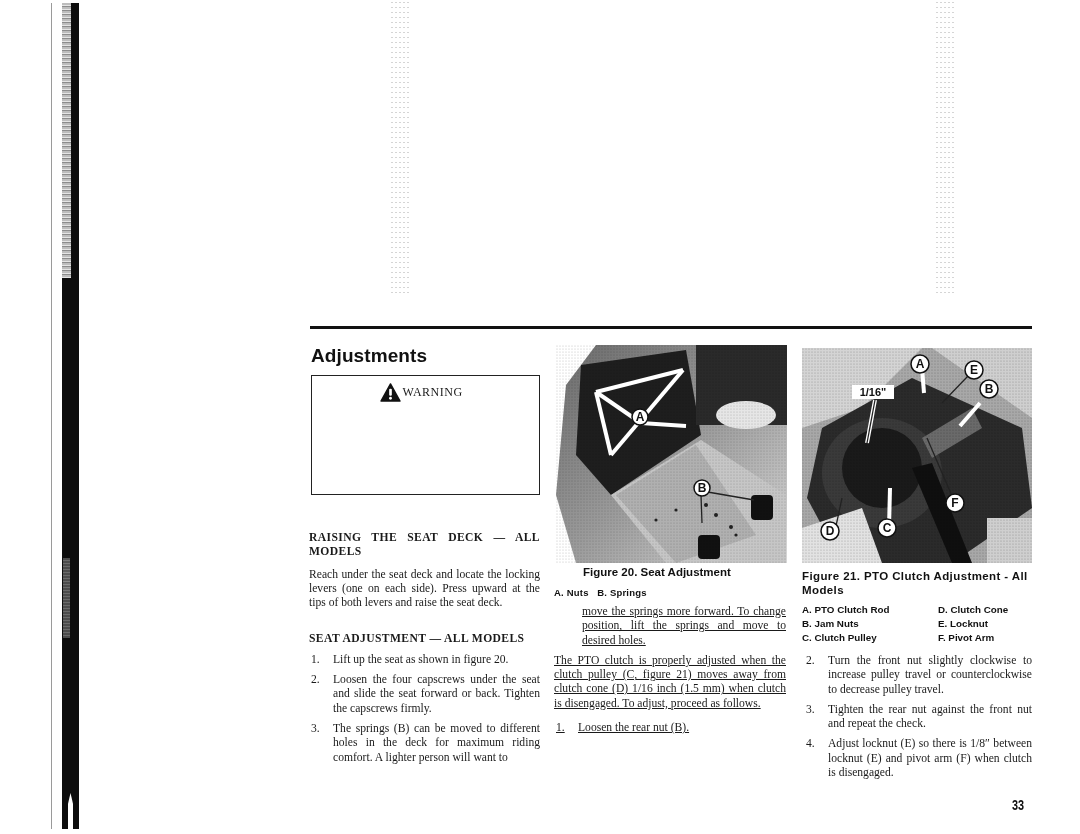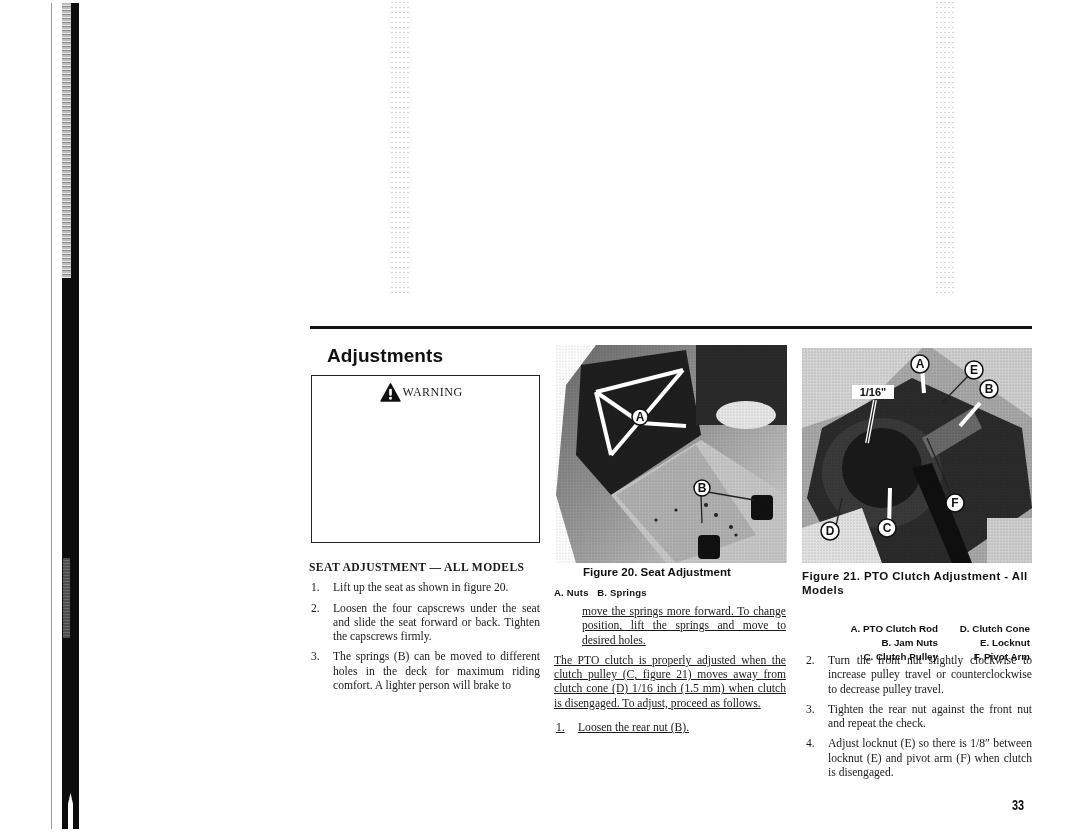--- a/index.html
+++ b/index.html
@@ -19,23 +19,23 @@
     
     .noise { position: absolute; top: 0; width: 20px; height: 295px; opacity: 0.35;
       background-image: radial-gradient(#888 0.6px, transparent 0.7px);
       background-size: 4px 5px; }
     .noise.n1 { left: 390px; }
     .noise.n2 { left: 935px; }
 
     .rule { position: absolute; left: 310px; top: 326px; width: 722px; height: 3px; background: #111; }
 
     .title { position: absolute; left: 311px; top: 345px; font-family: "Liberation Sans", sans-serif;
-      font-weight: bold; font-size: 19px; color: #111; letter-spacing: 0.1px; margin-left: 16px; }
-
-    .warning-box { position: absolute; left: 311px; top: 375px; width: 229px; height: 168px;
+      font-weight: bold; font-size: 19px; color: #111; letter-spacing: 0.1px; }
+
+    .warning-box { position: absolute; left: 311px; top: 375px; width: 229px; height: 120px;
       border: 1px solid #222; padding: 7px 10px 0 14px; }
     .warning-head { display: flex; align-items: center; justify-content: center; gap: 1px; margin-bottom: 4px; margin-left: -12px; }
     .warning-head svg { width: 21px; height: 19px; }
     .warning-head span { font-size: 12px; letter-spacing: 0.5px; font-weight: normal; }
     .warning-text { font-size: 11.6px; font-weight: bold; line-height: 15.2px; text-align: justify; text-align-last: left; word-spacing: 1px; }
 
     .col { position: absolute; font-size: 11.6px; line-height: 14.3px; }
     .col1 { left: 309px; top: 531px; width: 231px; }
     .heading { font-weight: bold; font-size: 11.6px; letter-spacing: 0.4px; text-transform: none; line-height: 14.3px; text-align: justify; text-align-last: left; }
     .para { text-align: justify; text-align-last: left; }
@@ -48,23 +48,23 @@
 
     .photo { position: absolute; overflow: hidden; background: #555; }
     .photo1 { left: 556px; top: 345px; width: 231px; height: 218px; }
     .photo2 { left: 802px; top: 348px; width: 230px; height: 215px; }
 
     .caption { position: absolute; font-family: "Liberation Sans", sans-serif; font-weight: bold; color: #111; }
     .cap1-title { left: 583px; top: 566px; font-size: 11.5px; text-align: right; }
     .cap1-legend { left: 554px; top: 587px; font-size: 9.5px; letter-spacing: 0.2px; }
     .cap2-title { left: 802px; top: 570px; width: 230px; font-size: 11.5px; line-height: 13.5px; letter-spacing: 0.4px; }
 
-    .legend2 { position: absolute; left: 802px; top: 623px; width: 228px; display: grid;
+    .legend2 { position: absolute; left: 802px; top: 604px; width: 228px; display: grid;
       grid-template-columns: 136px 1fr; row-gap: 1px; font-family: "Liberation Sans", sans-serif;
-      font-weight: bold; font-size: 9.8px; line-height: 12.8px; color: #111; text-align: right; }
+      font-weight: bold; font-size: 9.8px; line-height: 12.8px; color: #111; }
 
     .col2 { left: 554px; top: 605px; width: 232px; text-decoration: underline; }
     .col2 .cont { padding-left: 28px; }
     .col2 .cont p { text-align: justify; text-align-last: left; }
     .col3 { left: 804px; top: 654px; width: 228px; }
 
     .page-num { position: absolute; left: 1012px; top: 797px; font-family: "Liberation Sans", sans-serif;
       font-weight: bold; font-size: 14px; transform: scaleX(0.78); transform-origin: left; color: #111; }
 
     .callout { fill: #fff; stroke: #111; stroke-width: 1.5; }
@@ -93,36 +93,38 @@
     <svg viewBox="0 0 22 20">
       <path d="M11 1 L21 19 L1 19 Z" fill="#111" stroke="#111" stroke-linejoin="round" stroke-width="1.5"></path>
       <rect x="9.6" y="6" width="2.8" height="7.5" rx="1.2" fill="#fff"></rect>
       <circle cx="11" cy="16" r="1.5" fill="#fff"></circle>
     </svg>
     <span>WARNING</span>
   </div>
 </div>
 
 <div class="col col1">
+  <h2 class="heading">RAISING THE SEAT DECK — ALL MODELS</h2>
   <div class="gap8"></div>
+  <p class="para">Reach under the seat deck and locate the locking levers (one on each side). Press upward at the tips of both levers and raise the seat deck.</p>
   <div class="gap10" style="height:22px"></div>
   <h2 class="heading">SEAT ADJUSTMENT — ALL MODELS</h2>
   <div style="height:6px"></div>
   <ol class="list">
     <li>
       <span class="num">1.</span>
       <span class="txt">Lift up the seat as shown in figure 20.</span>
     </li>
     <li>
       <span class="num">2.</span>
       <span class="txt">Loosen the four capscrews under the seat and slide the seat forward or back. Tighten the capscrews firmly.</span>
     </li>
     <li>
       <span class="num">3.</span>
-      <span class="txt">The springs (B) can be moved to different holes in the deck for maximum riding comfort. A lighter person will brake to</span>
+      <span class="txt">The springs (B) can be moved to different holes in the deck for maximum riding comfort. A lighter person will want to</span>
     </li>
   </ol>
 </div>
 
 <div class="photo photo1">
   <svg width="231" height="218" viewBox="0 0 231 218">
     <defs>
       <linearGradient id="g1" x1="0" y1="0" x2="1" y2="1">
         <stop offset="0" stop-color="#6a6a6a"></stop>
           <stop offset="0.5" stop-color="#9a9a9a"></stop>

